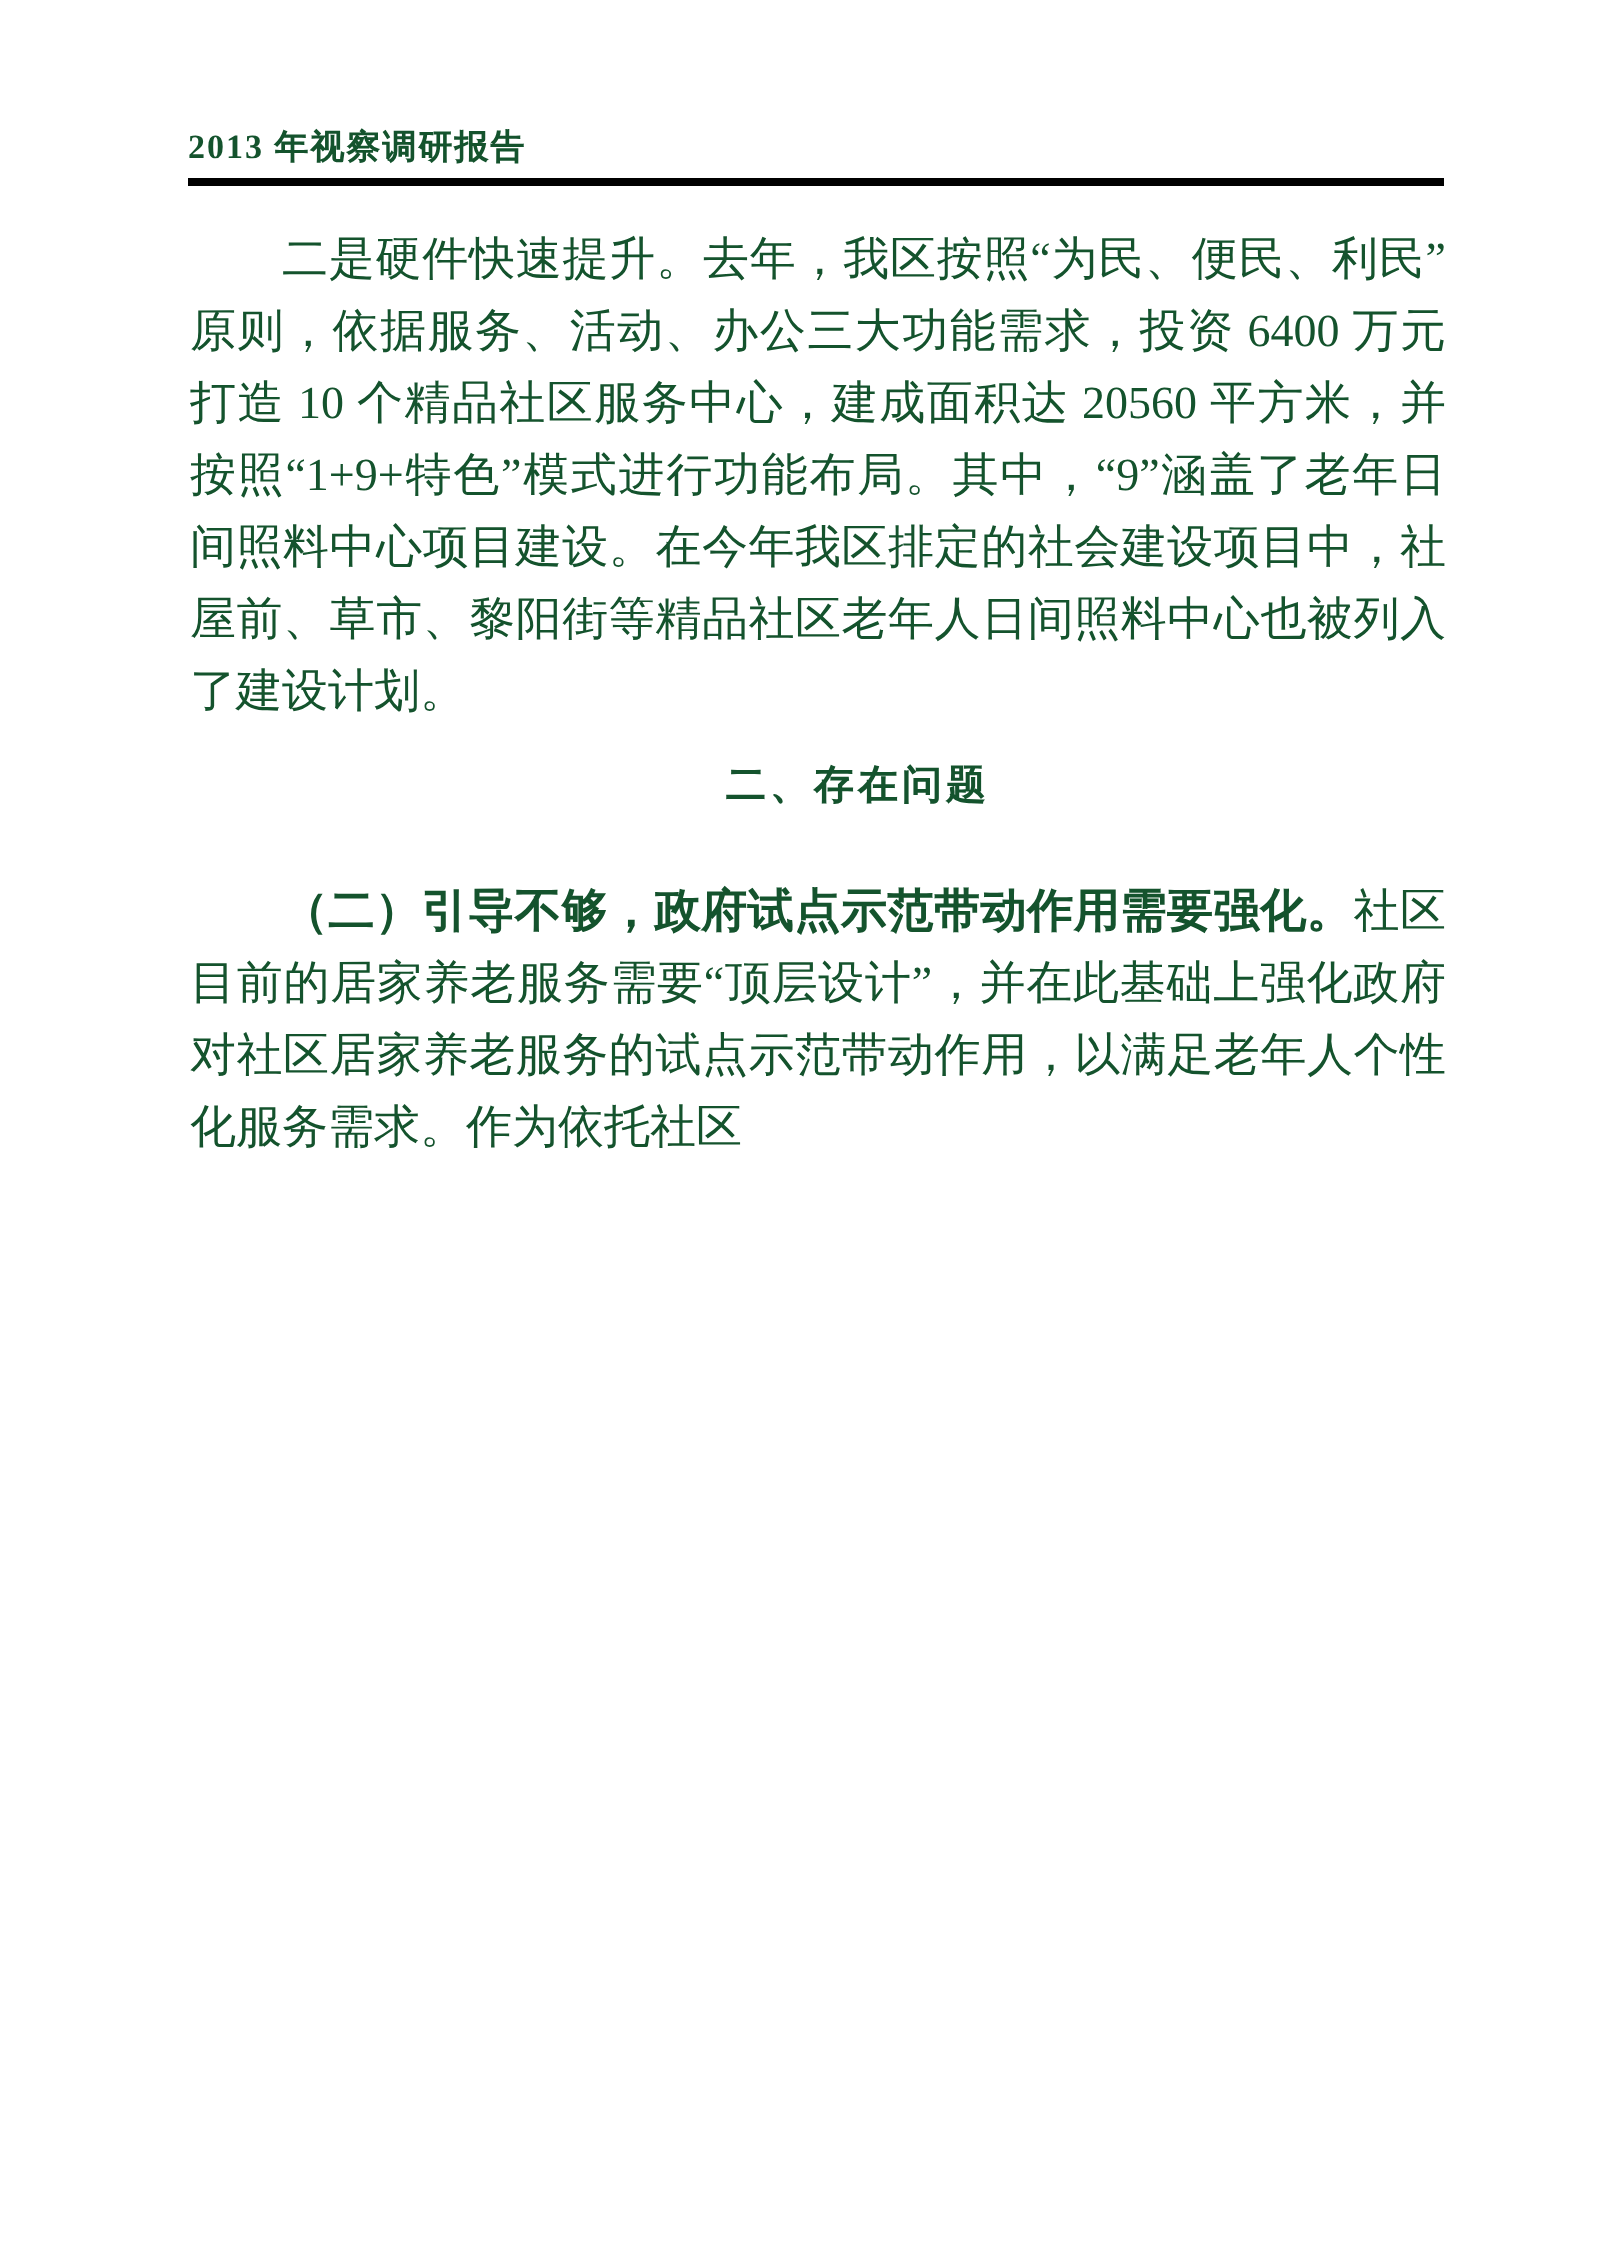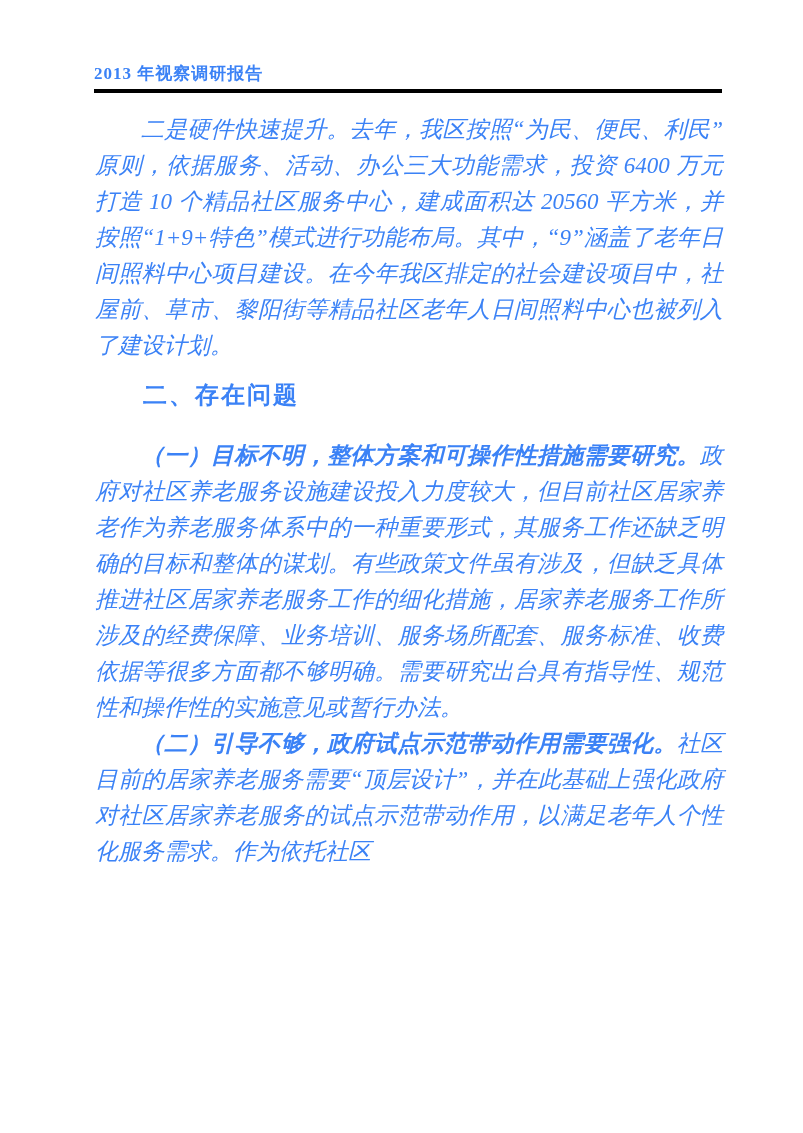--- a/index.html
+++ b/index.html
@@ -5,21 +5,21 @@
   html, body {
     margin: 0;
     padding: 0;
     background: #ffffff;
   }
   .page {
     position: relative;
     width: 803px;
     height: 870px;
     background: #ffffff;
-    color: #3b82f6;
+    color: #14532d;
     overflow: hidden;
   }
   .header {
     position: absolute;
     left: 94px;
     top: 64px;
     width: 628px;
     border-bottom: 4px solid #000000;
     padding-bottom: 5px;
   }
@@ -38,33 +38,33 @@
   }
   .para {
     margin: 0;
     font-family: "Liberation Serif", "DejaVu Serif", serif;
     font-size: 23px;
     line-height: 36px;
     text-align: justify;
     text-justify: inter-ideograph;
     text-indent: 2em;
     word-break: break-all;
-    font-style: italic;
   }
   .para .lead {
     font-weight: bold;
   }
   .section-heading {
     margin: 16px 0 28px 0;
     text-indent: 2em;
-    font-family: Liberation Serif, serif;
+    font-family: Liberation Mono, monospace;
     font-weight: bold;
-    font-size: 24px;
+    font-size: 20px;
     line-height: 30px;
     letter-spacing: 2px;
+    text-align: center;
   }
   .page-number {
     position: absolute;
     left: 95px;
     top: 1042px;
     font-family: "Liberation Serif", "DejaVu Serif", serif;
     font-weight: bold;
     font-style: italic;
     font-size: 21px;
     line-height: 26px;
@@ -80,21 +80,20 @@
   </div>
 
   <div class="body-block">
 
     <p class="para">二是硬件快速提升。去年，我区按照“为民、便民、利民”原则，依据服务、活动、办公三大功能需求，投资 6400 万元打造 10 个精品社区服务中心，建成面积达 20560 平方米，并按照“1+9+特色”模式进行功能布局。其中，“9”涵盖了老年日间照料中心项目建设。在今年我区排定的社会建设项目中，社屋前、草市、黎阳街等精品社区老年人日间照料中心也被列入了建设计划。</p>
 
 
     <h2 class="section-heading">二、存在问题</h2>
 
 
-    <p class="para"><b class="lead">（一）目标不明，整体方案和可操作性措施需要研究。</b><span>政府对社区养老服务设施建设投入力度较大，但目前社区居家养老作为养老服务体系中的一种重要形式，其服务工作还缺乏明确的目标和整体的谋划。有些政策文件虽有涉及，但缺乏具体推进社区居家养老服务工作的细化措施，居家养老服务工作所涉及的经费保障、业务培训、服务场所配套、服务标准、收费依据等很多方面都不够明确。需要研究出台具有指导性、规范性和操作性的实施意见或暂行办法。</span></p>
 
     <p class="para"><b class="lead">（二）引导不够，政府试点示范带动作用需要强化。</b><span>社区目前的居家养老服务需要“顶层设计”，并在此基础上强化政府对社区居家养老服务的试点示范带动作用，以满足老年人个性化服务需求。作为依托社区</span></p>
 
   </div>
 
   <div class="page-number">66</div>
 
 </div>
 
 </body></html>

